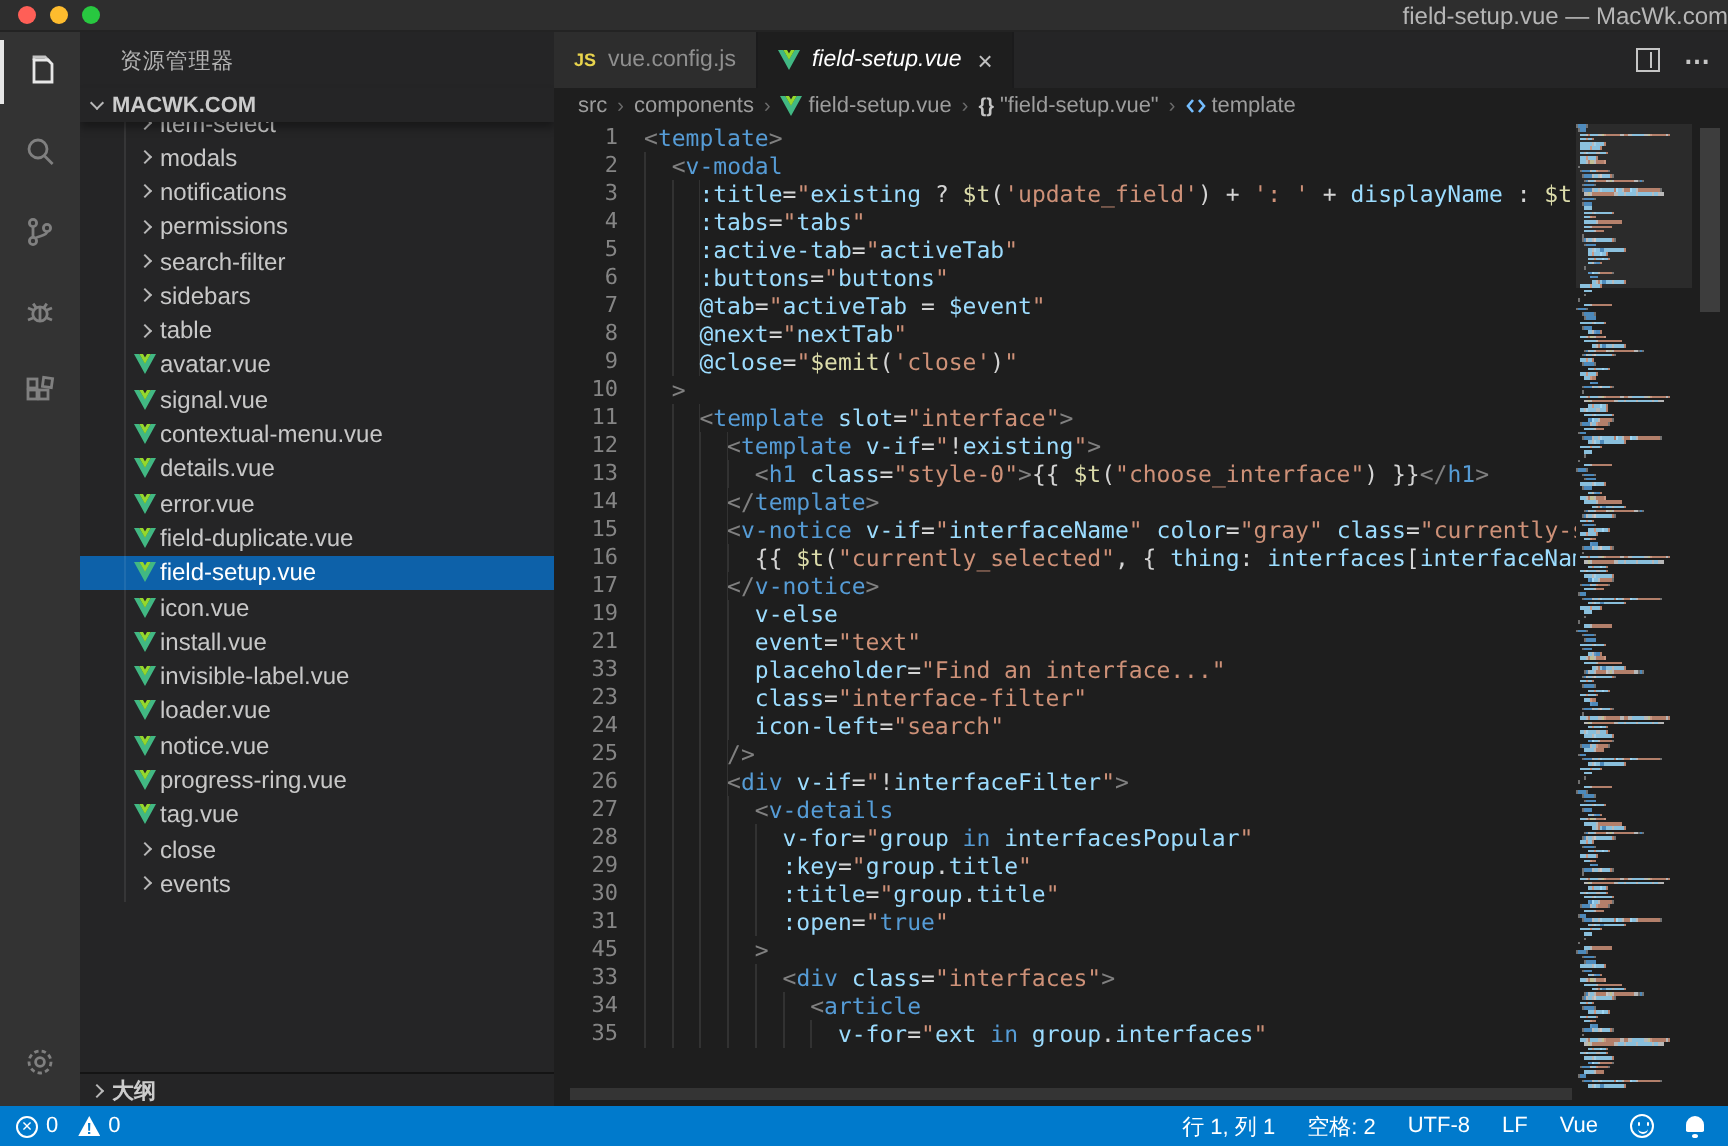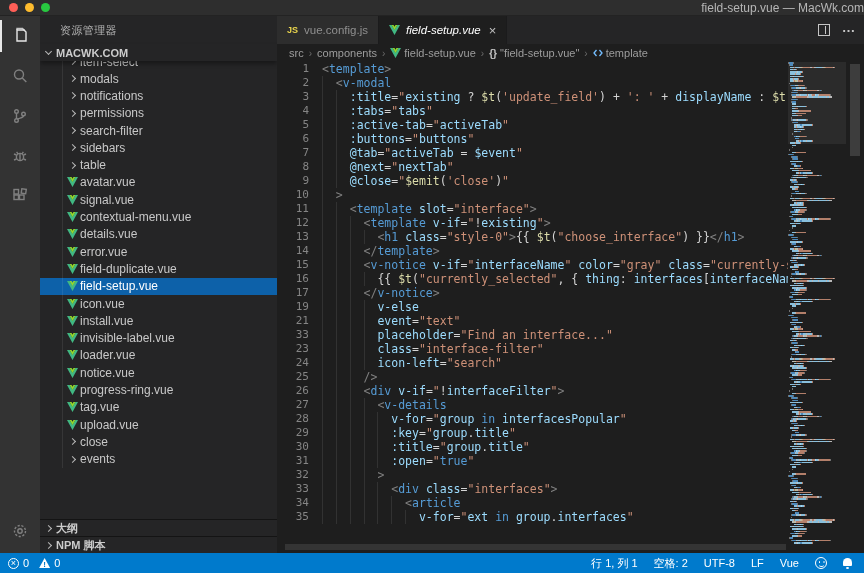--- a/index.html
+++ b/index.html
@@ -351,50 +351,36 @@
             <svg class="vue-ic" width="11" height="10" viewBox="0 0 10 9">
   <path fill="#41b883" d="M0 0h2.4L5 4.2 7.6 0H10L5 9z"></path>
   <path fill="#94d82d" d="M2.4 0h1.7L5 1.6 5.9 0h1.7L5 4.4z"></path>
             </svg>
           </span>
           <span class="lbl">tag.vue</span>
         </div>
         <div class="tree-row">
           <span class="guide"></span>
           <span class="slot">
-            <svg class="vue-ic" width="11" height="10" viewBox="0 0 10 9">
-  <path fill="#41b883" d="M0 0h2.4L5 4.2 7.6 0H10L5 9z"></path>
-  <path fill="#94d82d" d="M2.4 0h1.7L5 1.6 5.9 0h1.7L5 4.4z"></path>
-            </svg>
-          </span>
-          <span class="lbl">upload.vue</span>
-        </div>
-        <div class="tree-row">
-          <span class="guide"></span>
-          <span class="slot">
             <span class="chev right"></span>
           </span>
           <span class="lbl">close</span>
         </div>
         <div class="tree-row">
           <span class="guide"></span>
           <span class="slot">
             <span class="chev right"></span>
           </span>
           <span class="lbl">events</span>
         </div>
       </div>
     <div class="sb-bottom-wrap">
       <div class="sb-bottomsec">
         <span class="chev right"></span>
         <span>大纲</span>
-      </div>
-      <div class="sb-bottomsec">
-        <span class="chev right"></span>
-        <span>NPM 脚本</span>
       </div>
     </div>
   </div>
 
   <div class="editor">
     <div class="tabbar">
       <div id="tabs" style="display:flex">
           <div class="tab">
             <span class="js-ic">JS</span>
             <span>vue.config.js</span>
@@ -465,21 +451,21 @@
         <div class="code-line"><span class="gutter">33</span><span class="ltext"><span class="tk-w">        </span><span style="color: rgb(156, 220, 254);">placeholder</span><span style="color: rgb(212, 212, 212);">=</span><span style="color: rgb(206, 145, 120);">"Find an interface..."</span></span></div>
         <div class="code-line"><span class="gutter">23</span><span class="ltext"><span class="tk-w">        </span><span style="color: rgb(156, 220, 254);">class</span><span style="color: rgb(212, 212, 212);">=</span><span style="color: rgb(206, 145, 120);">"interface-filter"</span></span></div>
         <div class="code-line"><span class="gutter">24</span><span class="ltext"><span class="tk-w">        </span><span style="color: rgb(156, 220, 254);">icon-left</span><span style="color: rgb(212, 212, 212);">=</span><span style="color: rgb(206, 145, 120);">"search"</span></span></div>
         <div class="code-line"><span class="gutter">25</span><span class="ltext"><span class="tk-w">      </span><span style="color: rgb(128, 128, 128);">/&gt;</span></span></div>
         <div class="code-line"><span class="gutter">26</span><span class="ltext"><span class="tk-w">      </span><span style="color: rgb(128, 128, 128);">&lt;</span><span style="color: rgb(86, 156, 214);">div</span><span style="color: rgb(212, 212, 212);"> </span><span style="color: rgb(156, 220, 254);">v-if</span><span style="color: rgb(212, 212, 212);">=</span><span style="color: rgb(206, 145, 120);">"</span><span style="color: rgb(212, 212, 212);">!</span><span style="color: rgb(156, 220, 254);">interfaceFilter</span><span style="color: rgb(206, 145, 120);">"</span><span style="color: rgb(128, 128, 128);">&gt;</span></span></div>
         <div class="code-line"><span class="gutter">27</span><span class="ltext"><span class="tk-w">        </span><span style="color: rgb(128, 128, 128);">&lt;</span><span style="color: rgb(86, 156, 214);">v-details</span></span></div>
         <div class="code-line"><span class="gutter">28</span><span class="ltext"><span class="tk-w">          </span><span style="color: rgb(156, 220, 254);">v-for</span><span style="color: rgb(212, 212, 212);">=</span><span style="color: rgb(206, 145, 120);">"</span><span style="color: rgb(156, 220, 254);">group</span><span style="color: rgb(86, 156, 214);"> in </span><span style="color: rgb(156, 220, 254);">interfacesPopular</span><span style="color: rgb(206, 145, 120);">"</span></span></div>
         <div class="code-line"><span class="gutter">29</span><span class="ltext"><span class="tk-w">          </span><span style="color: rgb(156, 220, 254);">:key</span><span style="color: rgb(212, 212, 212);">=</span><span style="color: rgb(206, 145, 120);">"</span><span style="color: rgb(156, 220, 254);">group</span><span style="color: rgb(212, 212, 212);">.</span><span style="color: rgb(156, 220, 254);">title</span><span style="color: rgb(206, 145, 120);">"</span></span></div>
         <div class="code-line"><span class="gutter">30</span><span class="ltext"><span class="tk-w">          </span><span style="color: rgb(156, 220, 254);">:title</span><span style="color: rgb(212, 212, 212);">=</span><span style="color: rgb(206, 145, 120);">"</span><span style="color: rgb(156, 220, 254);">group</span><span style="color: rgb(212, 212, 212);">.</span><span style="color: rgb(156, 220, 254);">title</span><span style="color: rgb(206, 145, 120);">"</span></span></div>
         <div class="code-line"><span class="gutter">31</span><span class="ltext"><span class="tk-w">          </span><span style="color: rgb(156, 220, 254);">:open</span><span style="color: rgb(212, 212, 212);">=</span><span style="color: rgb(206, 145, 120);">"</span><span style="color: rgb(86, 156, 214);">true</span><span style="color: rgb(206, 145, 120);">"</span></span></div>
-        <div class="code-line"><span class="gutter">32</span><span class="ltext"><span class="tk-w">        </span><span style="color: rgb(128, 128, 128);">&gt;</span></span></div>
+        <div class="code-line"><span class="gutter">45</span><span class="ltext"><span class="tk-w">        </span><span style="color: rgb(128, 128, 128);">&gt;</span></span></div>
         <div class="code-line"><span class="gutter">33</span><span class="ltext"><span class="tk-w">          </span><span style="color: rgb(128, 128, 128);">&lt;</span><span style="color: rgb(86, 156, 214);">div</span><span style="color: rgb(212, 212, 212);"> </span><span style="color: rgb(156, 220, 254);">class</span><span style="color: rgb(212, 212, 212);">=</span><span style="color: rgb(206, 145, 120);">"interfaces"</span><span style="color: rgb(128, 128, 128);">&gt;</span></span></div>
         <div class="code-line"><span class="gutter">34</span><span class="ltext"><span class="tk-w">            </span><span style="color: rgb(128, 128, 128);">&lt;</span><span style="color: rgb(86, 156, 214);">article</span></span></div>
         <div class="code-line"><span class="gutter">35</span><span class="ltext"><span class="tk-w">              </span><span style="color: rgb(156, 220, 254);">v-for</span><span style="color: rgb(212, 212, 212);">=</span><span style="color: rgb(206, 145, 120);">"</span><span style="color: rgb(156, 220, 254);">ext</span><span style="color: rgb(86, 156, 214);"> in </span><span style="color: rgb(156, 220, 254);">group</span><span style="color: rgb(212, 212, 212);">.</span><span style="color: rgb(156, 220, 254);">interfaces</span><span style="color: rgb(206, 145, 120);">"</span></span></div>
       </div>
     <div class="hscroll"></div>
     <div class="minimap" id="minimap">
         <div class="mm-viewport"></div>
         <div class="mm-row">
           <span style="width: 0.55px; background: rgb(128, 128, 128); opacity: 0.85;"></span>
           <span style="width: 4.4px; background: rgb(86, 156, 214); opacity: 0.85;"></span>

